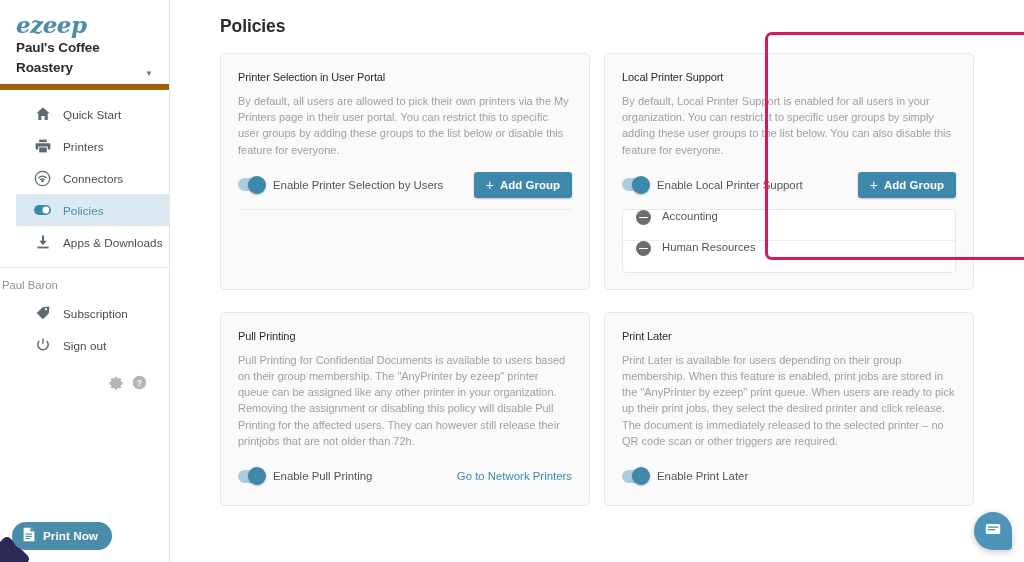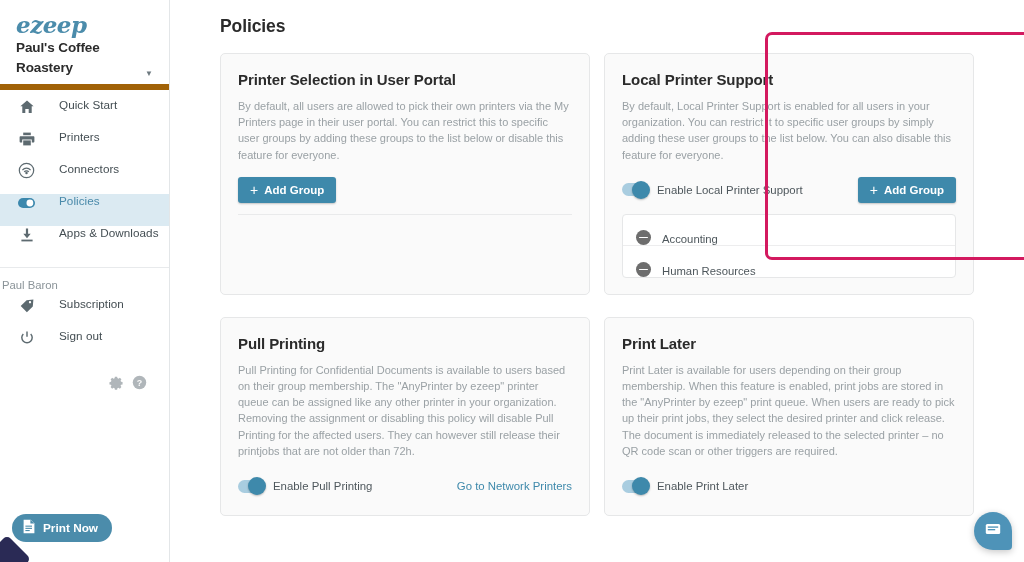--- a/index.html
+++ b/index.html
@@ -46,25 +46,26 @@
   .org-caret {
     position: absolute;
     right: 16px; bottom: 6px;
     color: #6e7a80;
     font-size: 8px;
     line-height: 8px;
   }
 
   .nav { padding-top: 8px; }
   .nav-item {
-    display: flex; align-items: flex-start;
+    display: flex; align-items: center;
     height: 32px;
     padding-left: 18px;
-    gap: 24px;
-    cursor: pointer;
+    gap: 12px;
+    cursor: pointer;
+    margin-left: 16px;
   }
   .nav-item .nav-ico {
     width: 17px; height: 17px;
     display: flex; align-items: center; justify-content: center;
     flex: 0 0 17px;
     color: #5d6a70;
   }
   .nav-item .nav-label {
     font-size: 11.7px;
     color: #444e53;
@@ -96,21 +97,21 @@
   .corner-wedge {
     position: absolute;
     left: -10px; bottom: -14px;
     width: 34px; height: 34px;
     background: #2a2a55;
     transform: rotate(45deg);
     border-radius: 5px;
   }
   .print-now {
     position: absolute;
-    left: 12px; bottom: 20px;
+    left: 12px; bottom: 12px;
     height: 28px;
     padding: 0 14px 0 10px;
     background: #4b8cab;
     color: #fff;
     border: none;
     border-radius: 14px;
     display: flex; align-items: center; gap: 7px;
     font-size: 11.8px;
     font-weight: bold;
     cursor: pointer;
@@ -139,22 +140,22 @@
     gap: 22px 14px;
   }
   .card {
     background: #fafafa;
     border: 1px solid #e6e7e8;
     border-radius: 5px;
     padding: 17px 17px 16px 17px;
     position: relative;
   }
   .card-title {
-    font-size: 15px;
-    font-weight: bold;
+    font-size: 11px;
+    font-weight: normal;
     color: #2b2b2b;
     margin-bottom: 10px;
     letter-spacing: -0.1px;
   }
   .card-desc {
     font-size: 11px;
     line-height: 16.2px;
     color: #9aa1a5;
   }
   .card-row {
@@ -217,21 +218,21 @@
   }
 
   .group-list {
     margin-top: 11px;
     background: #ffffff;
     border: 1px solid #e6e7e8;
     border-radius: 4px;
     overflow: hidden;
   }
   .group-row {
-    display: flex; align-items: flex-end;
+    display: flex; align-items: flex-start;
     gap: 11px;
     height: 31px;
     padding: 0 13px;
     border-bottom: 1px solid #ededee;
   }
   .group-row:last-child { border-bottom: none; }
   .minus-btn {
     width: 15px; height: 15px;
     border-radius: 50%;
     background: #6d6d6d;
@@ -398,20 +399,24 @@
 
   <section class="main">
     <h1 class="page-title">Policies</h1>
 
     <div class="grid">
 
       <div class="card">
         <div class="card-title">Printer Selection in User Portal</div>
         <div class="card-desc">By default, all users are allowed to pick their own printers via the My Printers page in their user portal. You can restrict this to specific user groups by adding these groups to the list below or disable this feature for everyone.</div>
         <div class="card-row">
+          <div class="toggle-wrap">
+            <span class="toggle"></span>
+            <span class="toggle-label">Enable Printer Selection by Users</span>
+          </div>
           <button class="btn-add">
             <span class="plus">+</span>
             <span>Add Group</span>
           </button>
         </div>
         <div class="divider-line"></div>
         <div style="height:56px"></div>
       </div>
 
       <div class="card">

